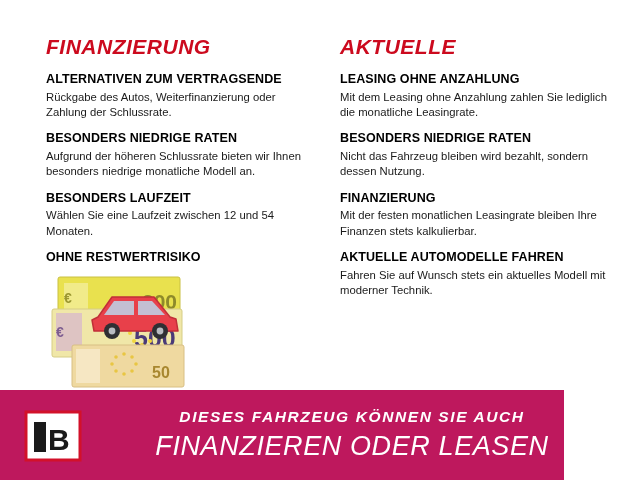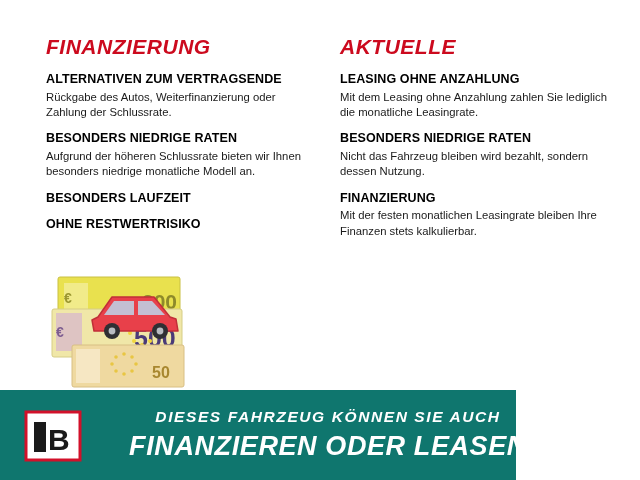--- a/index.html
+++ b/index.html
@@ -73,23 +73,23 @@
     width: 210px;
     height: 125px;
     z-index: 1;
   }
 
   
   .banner {
     position: absolute;
     left: 0;
     bottom: 0;
-    width: 516px;
+    width: 564px;
     height: 90px;
-    background: #0f766e;
+    background: #be185d;
     z-index: 4;
   }
   .banner-inner {
     position: absolute;
     left: 150px;
     top: 0;
     right: 10px;
     height: 90px;
     display: flex;
     flex-direction: column;
@@ -101,21 +101,21 @@
     font-size: 15.5px;
     font-weight: bold;
     font-style: italic;
     letter-spacing: 1.6px;
     margin-bottom: 5px;
     white-space: nowrap;
   }
   .banner-line2 {
     color: #ffffff;
     font-size: 27px;
-    font-weight: bold;
+    font-weight: normal;
     font-style: italic;
     letter-spacing: 0.6px;
     white-space: nowrap;
   }
   .logo {
     position: absolute;
     left: 24px;
     bottom: 14px;
     width: 64px;
     height: 58px;
@@ -138,20 +138,21 @@
           <div class="blk-body">Rückgabe des Autos, Weiterfinanzierung oder Zahlung der Schlussrate.</div>
         </div>
 
         <div class="blk">
           <div class="blk-title">BESONDERS NIEDRIGE RATEN</div>
           <div class="blk-body">Aufgrund der höheren Schlussrate bieten wir Ihnen besonders niedrige monatliche Modell an.</div>
         </div>
 
         <div class="blk">
           <div class="blk-title">BESONDERS LAUFZEIT</div>
+          <div class="blk-body">Wählen Sie eine Laufzeit zwischen 12 und 54 Monaten.</div>
         </div>
 
         <div class="blk">
           <div class="blk-title">OHNE RESTWERTRISIKO</div>
         </div>
       </div>
 
       <div class="col">
         <div class="col-head">AKTUELLE</div>
 
@@ -163,20 +164,24 @@
         <div class="blk">
           <div class="blk-title">BESONDERS NIEDRIGE RATEN</div>
           <div class="blk-body">Nicht das Fahrzeug bleiben wird bezahlt, sondern dessen Nutzung.</div>
         </div>
 
         <div class="blk">
           <div class="blk-title">FINANZIERUNG</div>
           <div class="blk-body">Mit der festen monatlichen Leasingrate bleiben Ihre Finanzen stets kalkulierbar.</div>
         </div>
 
+        <div class="blk">
+          <div class="blk-title">AKTUELLE AUTOMODELLE FAHREN</div>
+          <div class="blk-body">Fahren Sie auf Wunsch stets ein aktuelles Modell mit moderner Technik.</div>
+        </div>
       </div>
 
     </div>
   </div>
 
   <div class="illu">
     <svg width="210" height="125" viewBox="0 0 210 125" xmlns="http://www.w3.org/2000/svg">
 
       <g>
         <rect x="16" y="4" width="122" height="44" rx="2" fill="#e9e14e" stroke="#c9c043" stroke-width="1"></rect>

